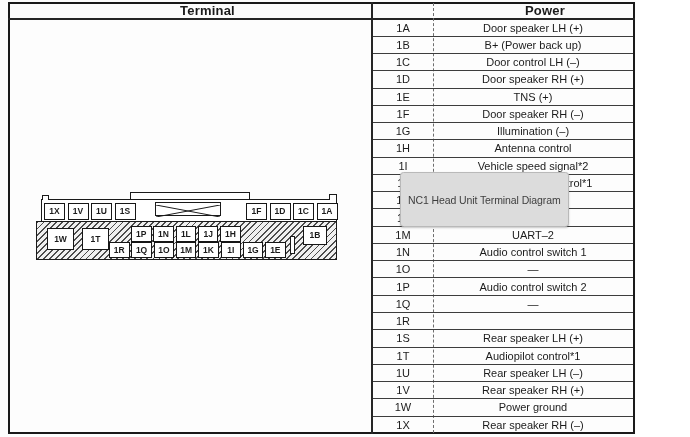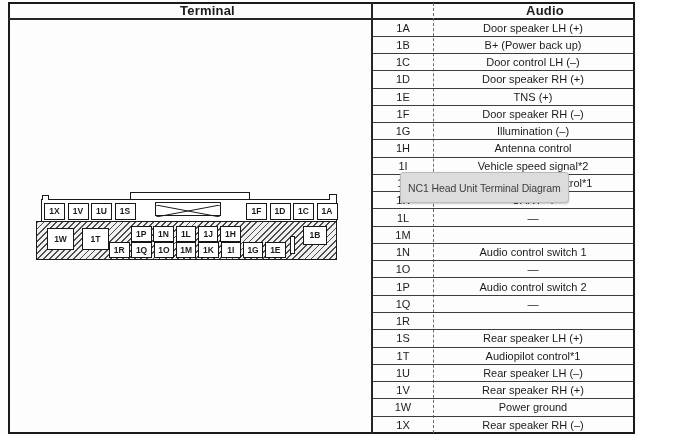--- a/index.html
+++ b/index.html
@@ -34,38 +34,38 @@
   .notch{background:#fff;border:1.2px solid #1a1a1a;border-bottom:none;}
   .notch-left{left:42px;top:195px;width:7px;height:5px;}
   .notch-right{left:329px;top:194px;width:8px;height:6px;}
   .xbox{left:155px;top:202px;width:66px;height:14px;background:#fff;border:1.3px solid #1a1a1a;}
   .slot{left:290px;top:236px;width:5px;height:18px;background:#fff;border:1.1px solid #1a1a1a;}
   .pin{position:absolute;box-sizing:border-box;background:#fff;border:1.4px solid #161616;
     display:flex;align-items:center;justify-content:center;font-size:8.5px;font-weight:bold;line-height:1;}
 
   
   .tooltip{position:absolute;left:400px;top:172px;height:21px;z-index:30;
-    display:flex;align-items:center;padding:4px 7px;border-radius:3.5px;
+    display:flex;align-items:center;padding:16px 7px;border-radius:3.5px;
     background:var(--tooltip-bg,#dcdcdc);color:var(--tooltip-text,#3e3e3e);
     border:1px solid var(--tooltip-border,#b9b9b9);
     box-shadow:0 1px 2px rgba(0,0,0,.22);
     font-size:10.5px;letter-spacing:-.1px;white-space:nowrap;}
 </style>
 </head>
 <body>
 
 <div id="frame">
 
   <div class="outer-border"></div>
   <div class="header-sep"></div>
   <div class="vline-solid"></div>
   <div class="vline-dashed"></div>
 
   <div class="col-header terminal">Terminal</div>
-  <div class="col-header signal">Audio</div>
+  <div class="col-header signal">Power</div>
 
   <div id="rows">
       <div class="row">
         <div class="id-cell">1A</div>
         <div class="sig-cell">Door speaker LH (+)</div>
       </div>
       <div class="row">
         <div class="id-cell">1B</div>
         <div class="sig-cell">B+ (Power back up)</div>
       </div>
@@ -104,20 +104,21 @@
       <div class="row">
         <div class="id-cell">1K</div>
         <div class="sig-cell">UART–4</div>
       </div>
       <div class="row">
         <div class="id-cell">1L</div>
         <div class="sig-cell">—</div>
       </div>
       <div class="row">
         <div class="id-cell">1M</div>
+        <div class="sig-cell">UART–2</div>
       </div>
       <div class="row">
         <div class="id-cell">1N</div>
         <div class="sig-cell">Audio control switch 1</div>
       </div>
       <div class="row">
         <div class="id-cell">1O</div>
         <div class="sig-cell">—</div>
       </div>
       <div class="row">

